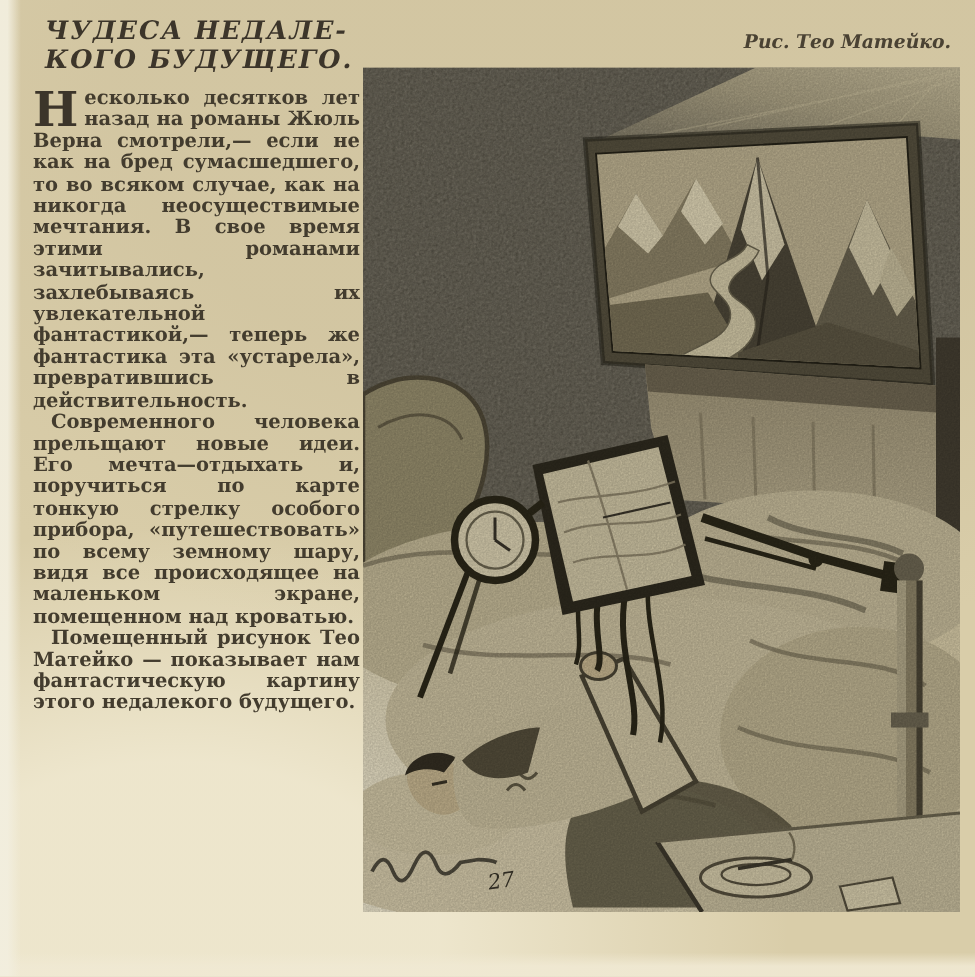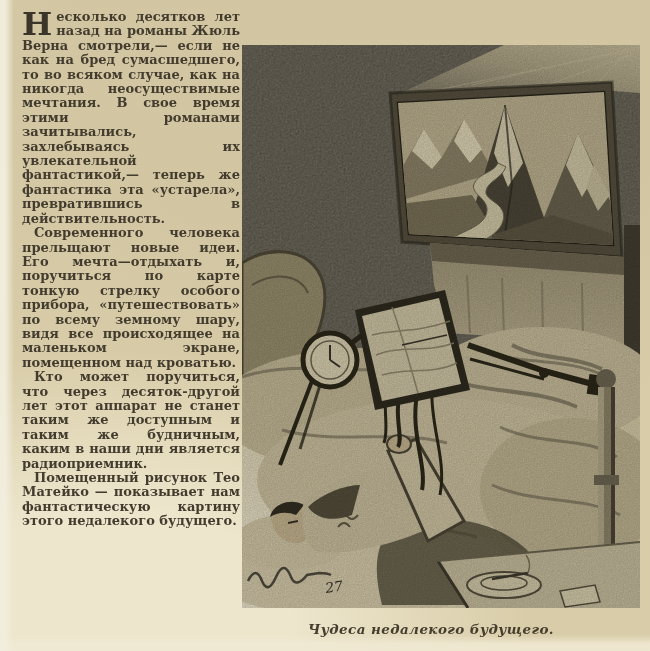--- a/index.html
+++ b/index.html
@@ -55,28 +55,32 @@
     position:absolute; left:242px; top:45px; width:398px; height:563px;
   }
   .illus svg{display:block;width:398px;height:563px;}
 </style>
 </head>
 <body>
 
 <div class="page">
 
   <div class="col">
+    <div class="title">
+      <div>ЧУДЕСА НЕДАЛЕ-</div>
+      <div>КОГО БУДУЩЕГО.</div>
+    </div>
     <div class="body">
       <p class="first"><span class="dropcap">Н</span><span>есколько десятков лет назад на романы Жюль Верна смотрели,— если не как на бред сумасшедшего, то во всяком случае, как на никогда неосуществимые мечтания. В свое время этими романами зачитывались, захлебываясь их увлекательной фантастикой,— теперь же фантастика эта «устарела», превратившись в действительность.</span></p>
       <p>Современного человека прельщают новые идеи. Его мечта—отдыхать и, поручиться по карте тонкую стрелку особого прибора, «путешествовать» по всему земному шару, видя все происходящее на маленьком экране, помещенном над кроватью.</p>
-      <p>Кто может поручиться, что через десяток-другой лет этот аппарат не станет таким же доступным и таким же будничным, каким в наши дни является радиоприемник.</p>
       <p>Помещенный рисунок Тео Матейко — показывает нам фантастическую картину этого недалекого будущего.</p>
     </div>
   </div>
 
+  <div class="credit">Рис. Тео Матейко.</div>
 
   <div class="illus">
     <svg viewBox="0 0 398 563" xmlns="http://www.w3.org/2000/svg">
       <defs>
         <linearGradient id="wallG" x1="0" y1="0" x2="0" y2="1">
           <stop offset="0" stop-color="#524d3f"></stop>
           <stop offset=".5" stop-color="#46four" stop-opacity="1"></stop>
           <stop offset=".5" stop-color="#464135"></stop>
           <stop offset="1" stop-color="#3c382c"></stop>
         </linearGradient>
@@ -257,15 +261,14 @@
 
       <g>
         <path d="M6,536 q8,-16 14,0 q6,14 14,-4 q8,-18 15,0 q5,12 16,-2 l12,-2 q8,0 12,2" fill="none" stroke="#3a352a" stroke-width="2.5" opacity=".85"></path>
         <text x="84" y="548" font-size="14" font-style="italic" fill="#3a352a" transform="rotate(-8 84 548)">27</text>
       </g>
 
       <rect x="0" y="0" width="398" height="563" filter="url(#noiseDark)" opacity=".22"></rect>
     </svg>
   </div>
 
-  <div class="fig-caption">Чудеса недалекого будущего.</div>
 
 </div>
 
 </body></html>

